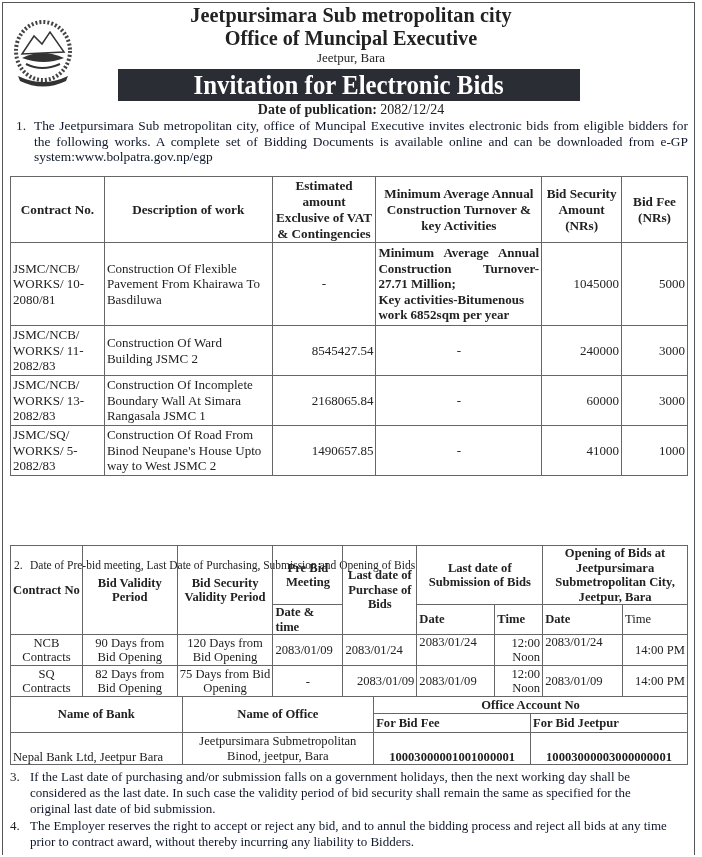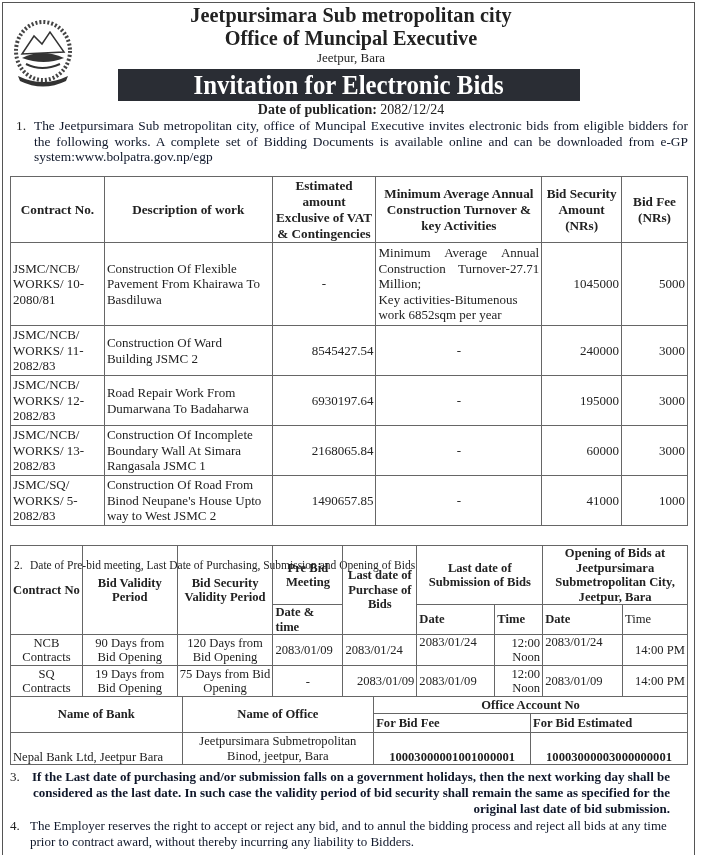--- a/index.html
+++ b/index.html
@@ -19,21 +19,21 @@
     td, th { border: 1.5px solid #666; padding: 0 2px; vertical-align: middle; }
     th { font-weight: bold; text-align: center; }
     .t1 { left: 10px; top: 176px; width: 678px; font-size: 13px; line-height: 15.5px; }
     .t1 th { font-size: 13.2px; line-height: 16px; }
     .t2 { left: 10px; top: 545px; width: 678px; font-size: 12.6px; line-height: 14.5px; }
     .t2 th { font-size: 12.6px; line-height: 14.5px; }
     .t3 { left: 10px; top: 696px; width: 678px; font-size: 12.6px; line-height: 14.5px; border-radius: 20px; }
     .r { text-align: right; }
     .c { text-align: center; }
     .l { text-align: left; }
-    .just { text-align: justify; text-align-last: left; }
+    .just { text-align: justify; text-align-last: left; font-weight: bold; }
     .bottom { vertical-align: bottom; }
     .top { vertical-align: top; }
     .note2 { position: absolute; left: 14px; top: 559px; font-size: 11.5px; line-height: 13px; }
     .note2 .n { display: inline-block; width: 16px; }
   </style>
 </head>
 <body>
 
 <div class="frame"></div>
 
@@ -82,28 +82,20 @@
         </td>
     <td class="r">1045000</td>
     <td class="r">5000</td>
   </tr>
   <tr style="height:50px">
     <td class="l">JSMC/NCB/ WORKS/ 11-2082/83</td>
     <td class="l">Construction Of Ward Building JSMC 2</td>
     <td class="r">8545427.54</td>
     <td class="c">-</td>
     <td class="r">240000</td>
-    <td class="r">3000</td>
-  </tr>
-  <tr style="height:50px">
-    <td class="l">JSMC/NCB/ WORKS/ 12-2082/83</td>
-    <td class="l">Road Repair Work From Dumarwana To Badaharwa</td>
-    <td class="r">6930197.64</td>
-    <td class="c">-</td>
-    <td class="r">195000</td>
     <td class="r">3000</td>
   </tr>
   <tr style="height:50px">
     <td class="l">JSMC/NCB/ WORKS/ 13-2082/83</td>
     <td class="l">Construction Of Incomplete Boundary Wall At Simara Rangasala JSMC 1</td>
     <td class="r">2168065.84</td>
     <td class="c">-</td>
     <td class="r">60000</td>
     <td class="r">3000</td>
   </tr>
@@ -155,21 +147,21 @@
     <td class="c">120 Days from Bid Opening</td>
     <td class="l">2083/01/09</td>
     <td class="l">2083/01/24</td>
     <td class="l top">2083/01/24</td>
     <td class="r">12:00 Noon</td>
     <td class="l top">2083/01/24</td>
     <td class="r">14:00 PM</td>
   </tr>
   <tr style="height:31px">
     <td class="c">SQ Contracts</td>
-    <td class="c">19 Days from Bid Opening</td>
+    <td class="c">82 Days from Bid Opening</td>
     <td class="c">75 Days from Bid Opening</td>
     <td class="c">-</td>
     <td class="r">2083/01/09</td>
     <td class="l">2083/01/09</td>
     <td class="r">12:00 Noon</td>
     <td class="l">2083/01/09</td>
     <td class="r">14:00 PM</td>
   </tr>
 </tbody>
   </table>
@@ -182,28 +174,28 @@
       <col style="width:157px">
   </colgroup>
   <tbody>
       <tr style="height:17px">
     <th rowspan="2">Name of Bank</th>
     <th rowspan="2">Name of Office</th>
     <th colspan="2">Office Account No</th>
   </tr>
   <tr style="height:19px">
     <th class="l">For Bid Fee</th>
-    <th class="l">For Bid Estimated</th>
+    <th class="l">For Bid Jeetpur</th>
   </tr>
   <tr style="height:32px">
     <td class="l bottom">Nepal Bank Ltd, Jeetpur Bara</td>
     <td class="c">Jeetpursimara Submetropolitan Binod, jeetpur, Bara</td>
     <td class="c bottom" style="font-weight:bold;">10003000001001000001</td>
     <td class="c bottom" style="font-weight:bold;">10003000003000000001</td>
   </tr>
 </tbody>
   </table>
 
 <div class="num" style="left:10px; top:769px; font-size:13px;">3.</div>
-<div class="para" style="left:30px; top:769px; width:640px; font-size:13px; line-height:16px; text-align:right;font-weight:bold;">If the Last date of purchasing and/or submission falls on a government holidays, then the next working day shall be considered as the last date. In such case the validity period of bid security shall remain the same as specified for the original last date of bid submission.</div>
+<div class="para" style="left:30px; top:769px; width:640px; font-size:13px; line-height:16px; text-align:left;">If the Last date of purchasing and/or submission falls on a government holidays, then the next working day shall be considered as the last date. In such case the validity period of bid security shall remain the same as specified for the original last date of bid submission.</div>
 
 <div class="num" style="left:10px; top:818px; font-size:13px;">4.</div>
 <div class="para" style="left:30px; top:818px; width:660px; font-size:13px; line-height:16px; text-align:left;">The Employer reserves the right to accept or reject any bid, and to annul the bidding process and reject all bids at any time prior to contract award, without thereby incurring any liability to Bidders.</div>
 
 </body></html>

